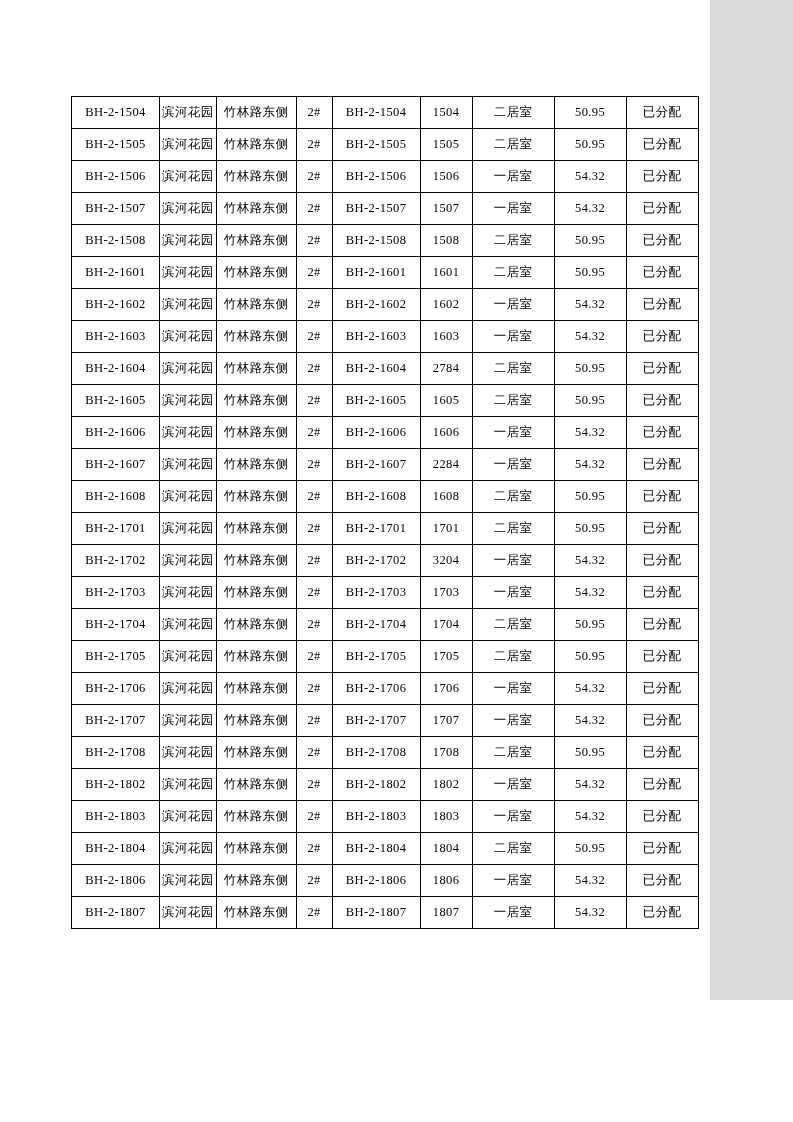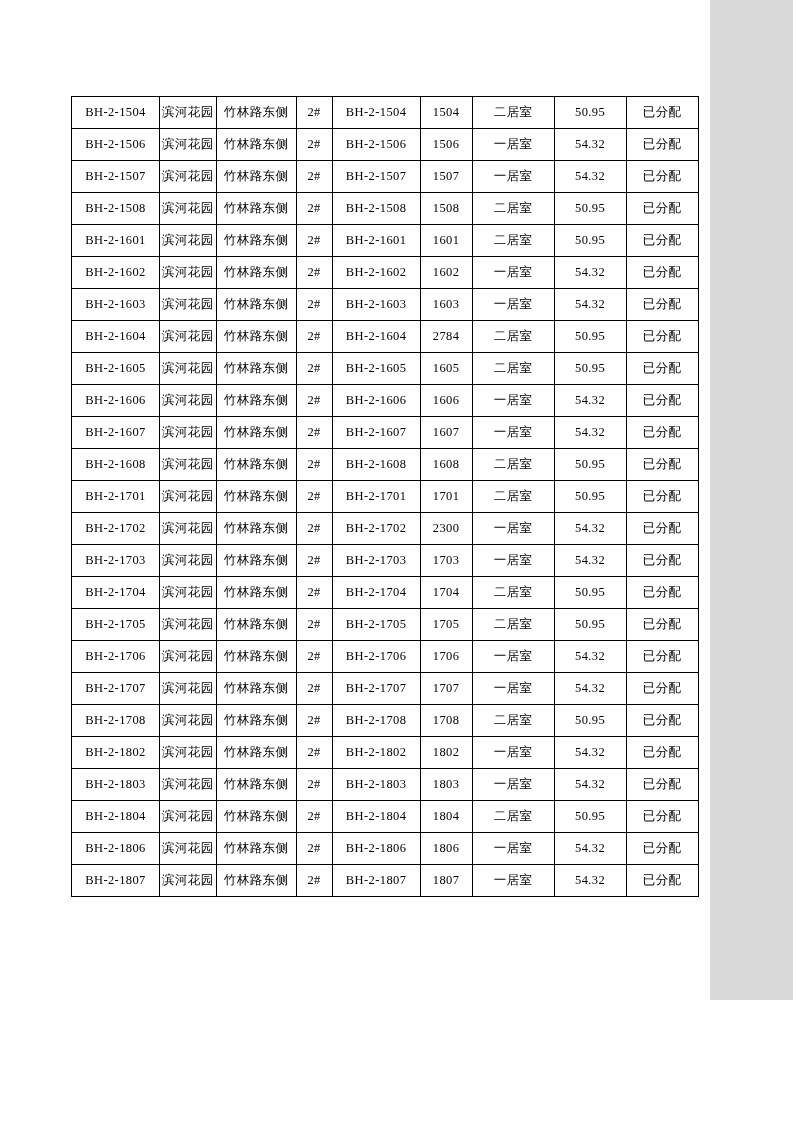--- a/index.html
+++ b/index.html
@@ -105,20 +105,31 @@
             <td class="col-project">滨河花园</td>
             <td class="col-cn">竹林路东侧</td>
             <td class="col-code">2#</td>
             <td class="col-unit-code">BH-2-1504</td>
             <td class="col-room">1504</td>
             <td class="col-cn">二居室</td>
             <td class="col-area">50.95</td>
             <td class="col-cn">已分配</td>
           </tr>
           <tr>
+            <td class="col-code">BH-2-1505</td>
+            <td class="col-project">滨河花园</td>
+            <td class="col-cn">竹林路东侧</td>
+            <td class="col-code">2#</td>
+            <td class="col-unit-code">BH-2-1505</td>
+            <td class="col-room">1505</td>
+            <td class="col-cn">二居室</td>
+            <td class="col-area">50.95</td>
+            <td class="col-cn">已分配</td>
+          </tr>
+          <tr>
             <td class="col-code">BH-2-1506</td>
             <td class="col-project">滨河花园</td>
             <td class="col-cn">竹林路东侧</td>
             <td class="col-code">2#</td>
             <td class="col-unit-code">BH-2-1506</td>
             <td class="col-room">1506</td>
             <td class="col-cn">一居室</td>
             <td class="col-area">54.32</td>
             <td class="col-cn">已分配</td>
           </tr>
@@ -209,21 +220,21 @@
             <td class="col-cn">一居室</td>
             <td class="col-area">54.32</td>
             <td class="col-cn">已分配</td>
           </tr>
           <tr>
             <td class="col-code">BH-2-1607</td>
             <td class="col-project">滨河花园</td>
             <td class="col-cn">竹林路东侧</td>
             <td class="col-code">2#</td>
             <td class="col-unit-code">BH-2-1607</td>
-            <td class="col-room">1607</td>
+            <td class="col-room">2284</td>
             <td class="col-cn">一居室</td>
             <td class="col-area">54.32</td>
             <td class="col-cn">已分配</td>
           </tr>
           <tr>
             <td class="col-code">BH-2-1608</td>
             <td class="col-project">滨河花园</td>
             <td class="col-cn">竹林路东侧</td>
             <td class="col-code">2#</td>
             <td class="col-unit-code">BH-2-1608</td>
@@ -242,21 +253,21 @@
             <td class="col-cn">二居室</td>
             <td class="col-area">50.95</td>
             <td class="col-cn">已分配</td>
           </tr>
           <tr>
             <td class="col-code">BH-2-1702</td>
             <td class="col-project">滨河花园</td>
             <td class="col-cn">竹林路东侧</td>
             <td class="col-code">2#</td>
             <td class="col-unit-code">BH-2-1702</td>
-            <td class="col-room">2300</td>
+            <td class="col-room">3204</td>
             <td class="col-cn">一居室</td>
             <td class="col-area">54.32</td>
             <td class="col-cn">已分配</td>
           </tr>
           <tr>
             <td class="col-code">BH-2-1703</td>
             <td class="col-project">滨河花园</td>
             <td class="col-cn">竹林路东侧</td>
             <td class="col-code">2#</td>
             <td class="col-unit-code">BH-2-1703</td>

